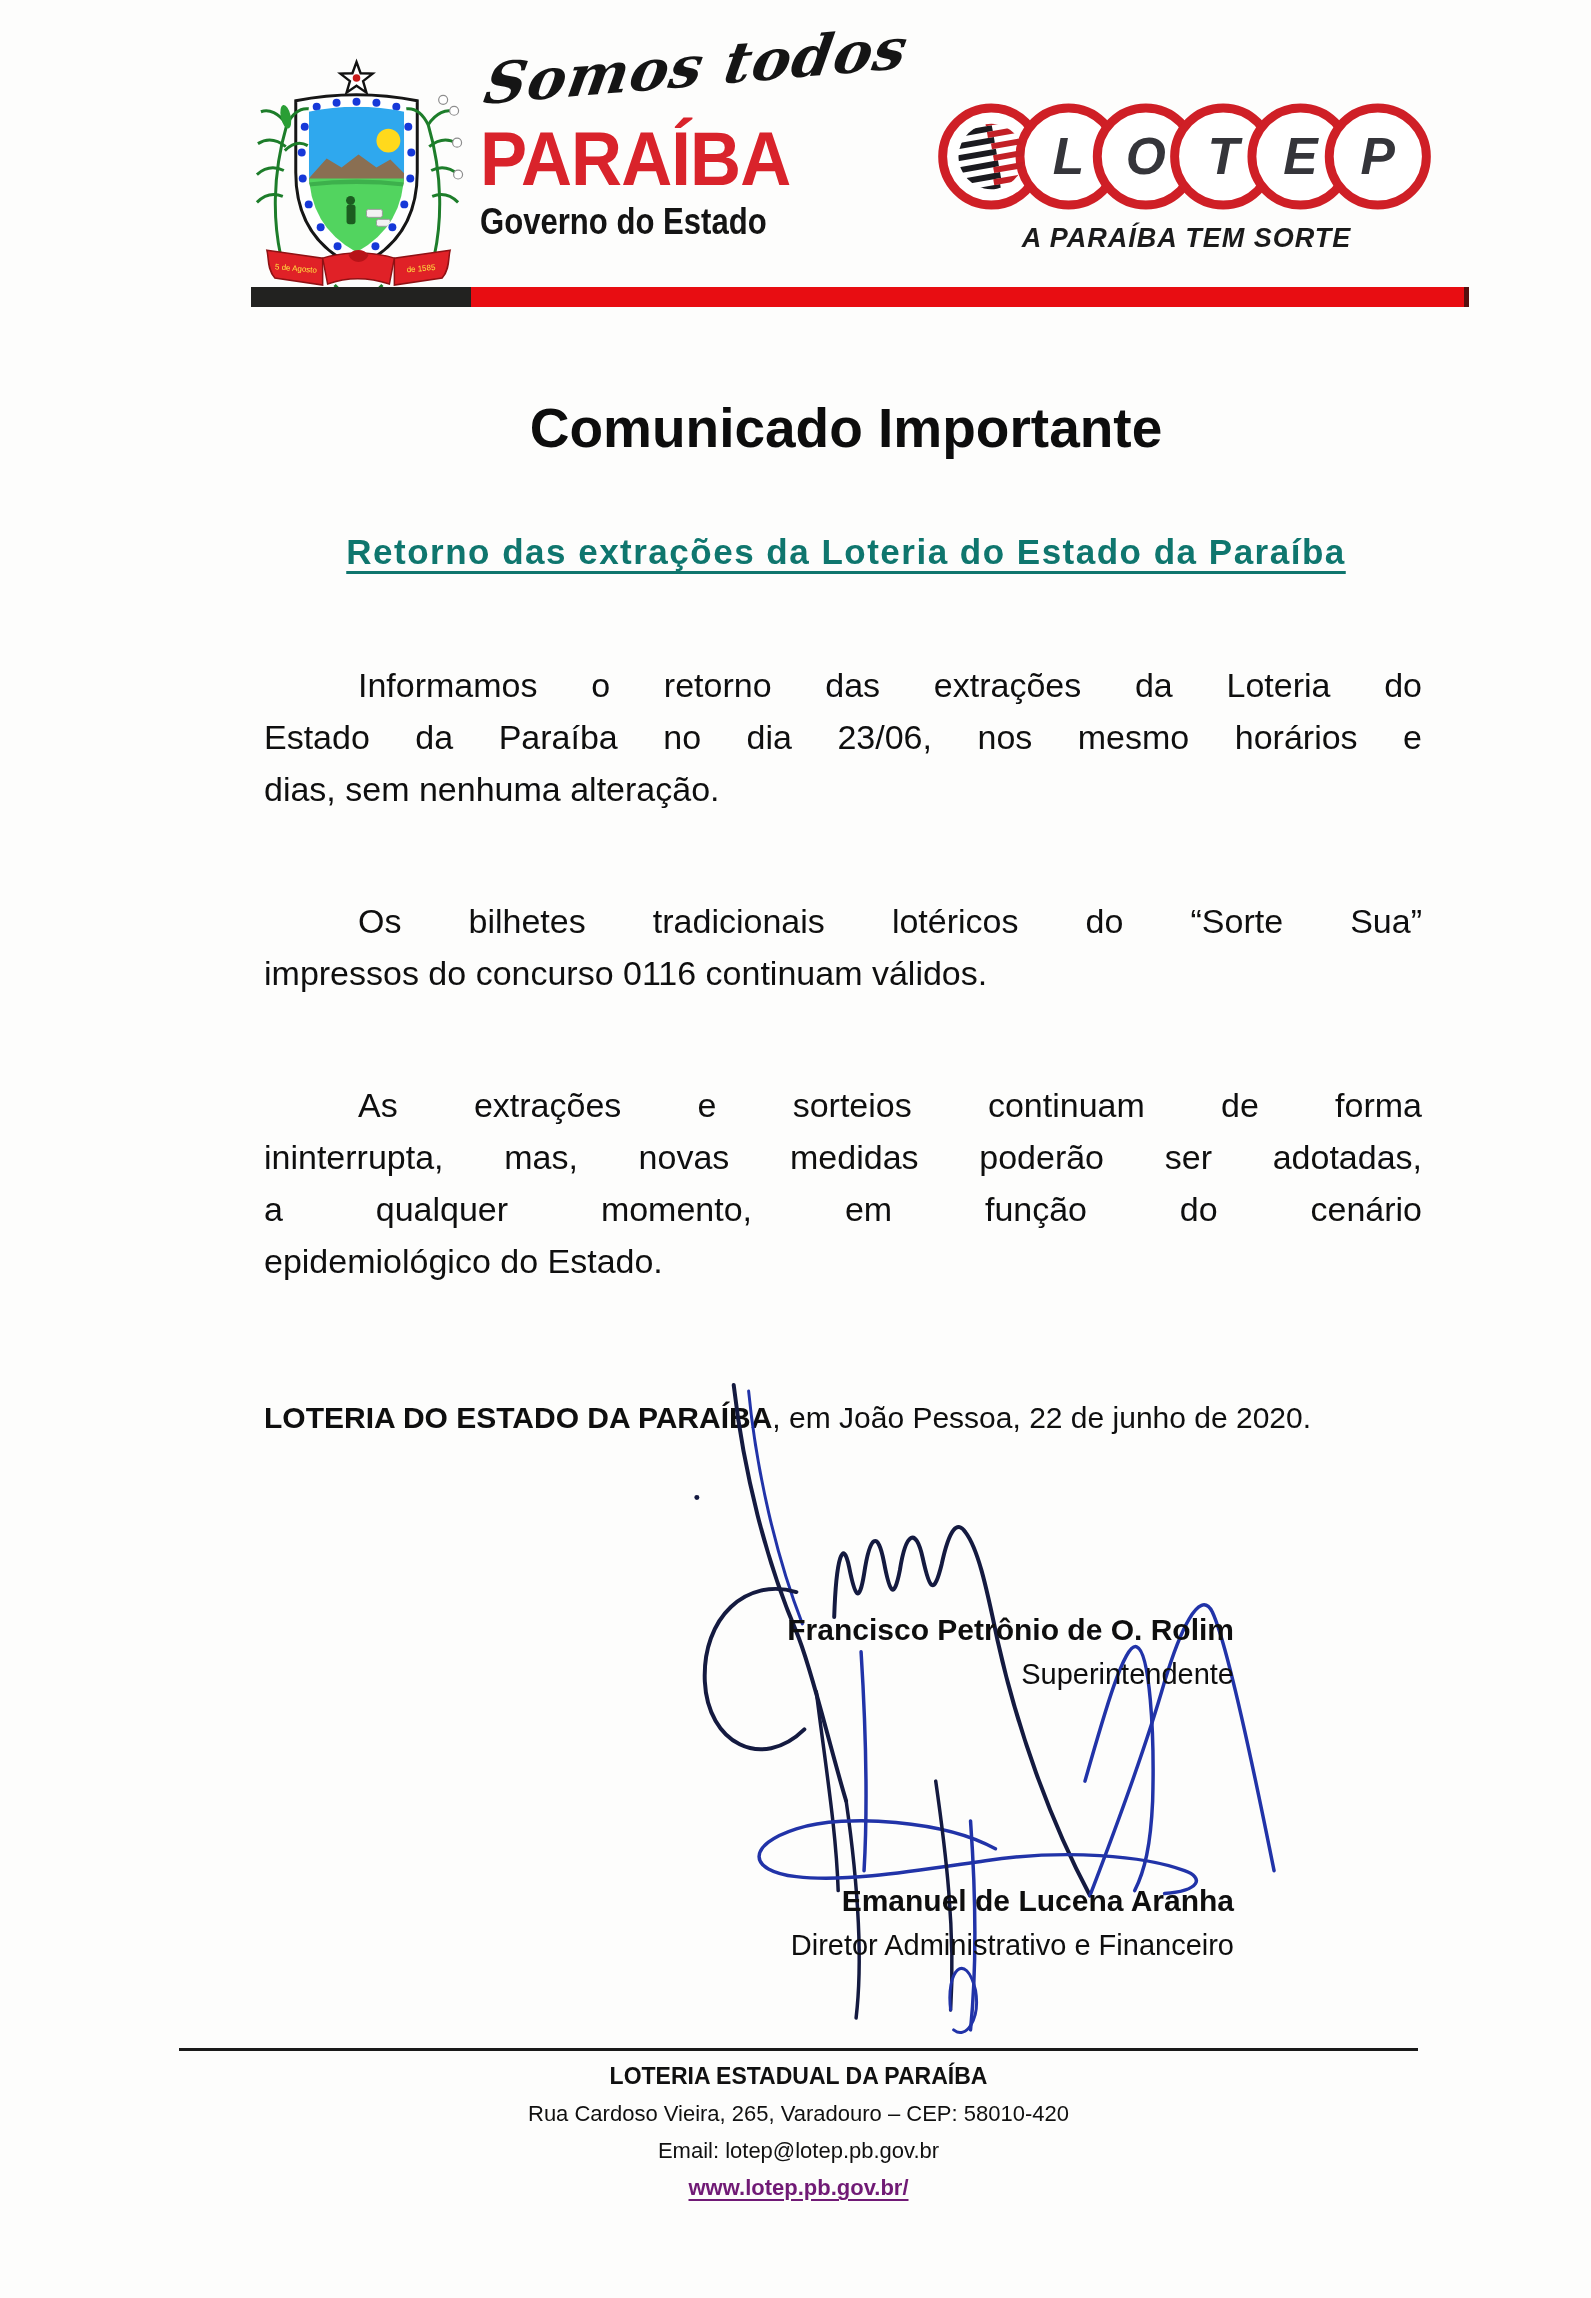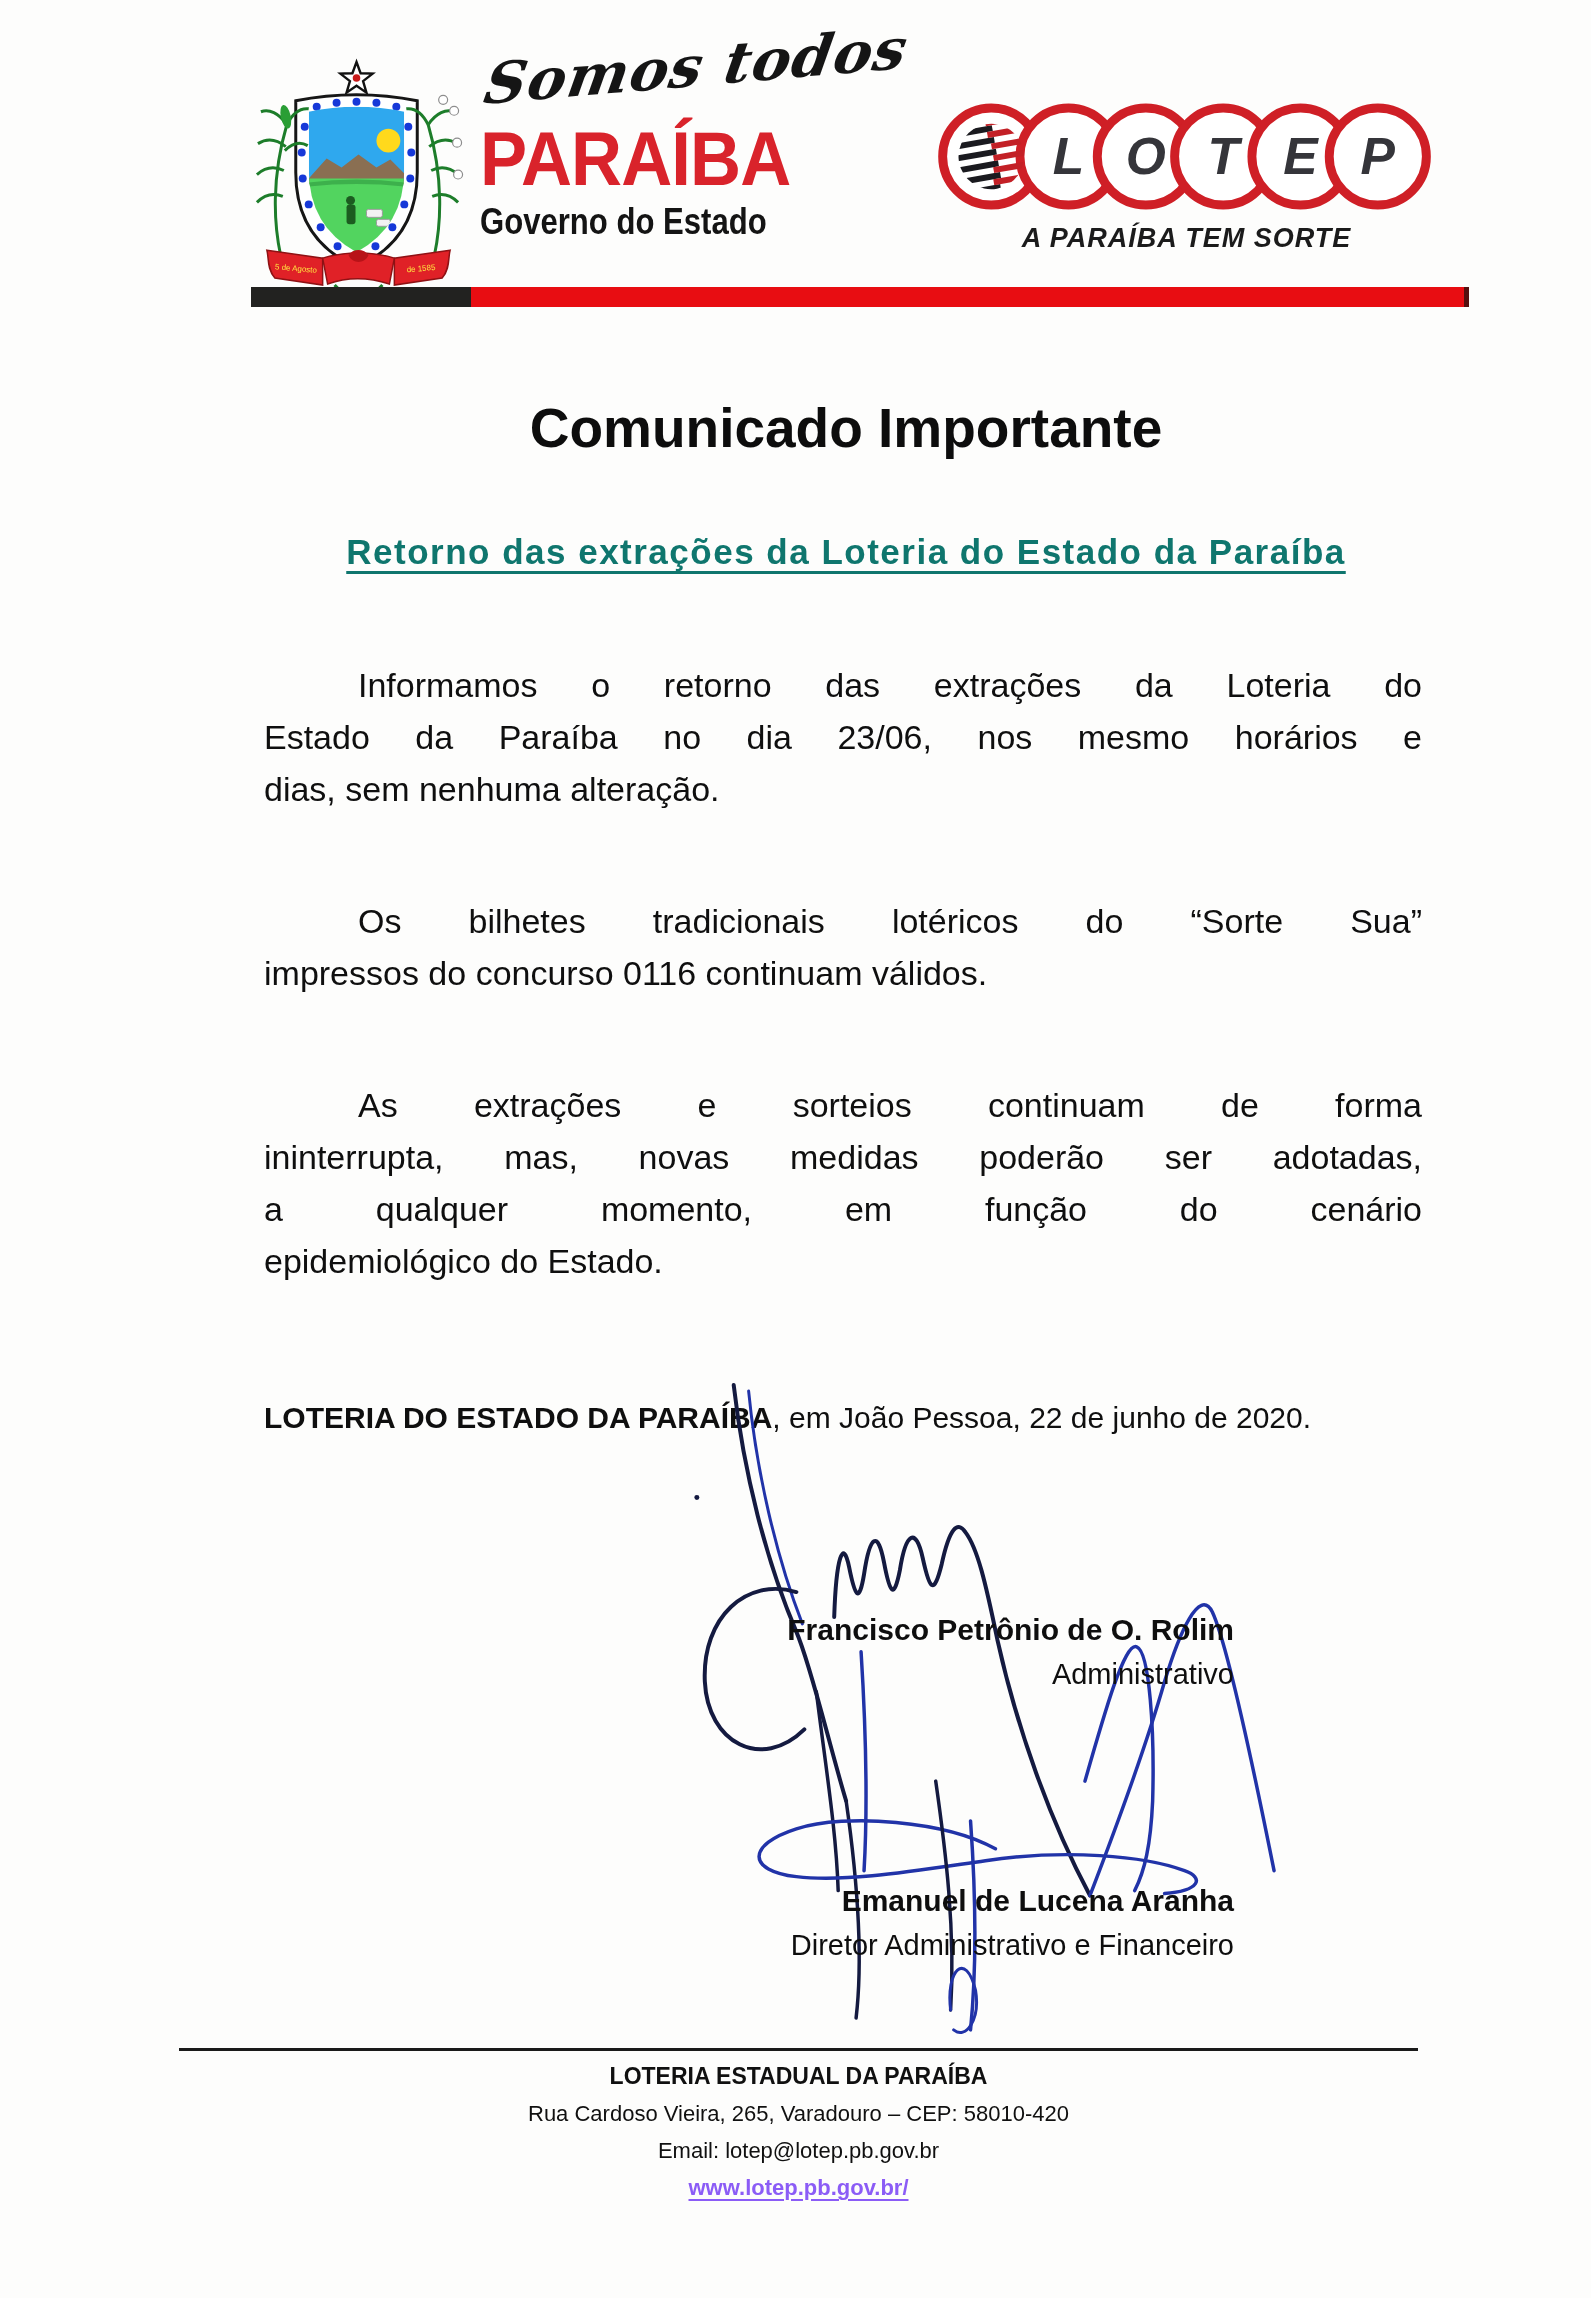--- a/index.html
+++ b/index.html
@@ -59,21 +59,21 @@
   .sig1{top:1610px;}
   .sig2{top:1881px;}
   .sig-name{font-size:30px;font-weight:700;line-height:40px;white-space:nowrap;}
   .sig-role{font-size:29px;line-height:40px;margin-top:4px;white-space:nowrap;}
   .ink{left:468px;top:1353px;width:816px;height:697px;pointer-events:none;}
   
   .footer-line{left:179px;top:2048px;width:1239px;height:3px;background:#1a1a1a;}
   .footer{left:179px;top:2058px;width:1239px;text-align:center;color:#101010;}
   .footer div{font-size:22px;line-height:37px;white-space:nowrap;}
   .footer .f-org{font-size:23px;font-weight:700;}
-  .footer .f-web{text-decoration:underline;text-underline-offset:4px;color:#8b5cf6;font-weight:700;}
+  .footer .f-web{text-decoration:underline;text-underline-offset:4px;color:#701a75;font-weight:700;}
 </style>
 </head>
 <body>
 
 <div class="page">
 
   <svg class="abs coat" viewBox="0 0 240 245">
 
     <g transform="translate(118,24)">
       <polygon points="0,-17 4.1,-5.7 16.2,-5.3 6.6,2.2 10,13.8 0,6.9 -10,13.8 -6.6,2.2 -16.2,-5.3 -4.1,-5.7" fill="#ffffff" stroke="#111111" stroke-width="2.4"></polygon>
@@ -253,21 +253,21 @@
       <path stroke="#2133a8" stroke-width="3.5" d="M530,498 C480,470 380,462 330,478 C280,494 280,520 330,526
         C380,532 450,520 520,510 C600,498 680,505 720,520 C740,527 736,540 700,543"></path>
       <path stroke="#141a40" stroke-width="3.5" d="M470,430 C480,500 490,580 485,660"></path>
       <path stroke="#2133a8" stroke-width="3.5" d="M505,470 C510,540 512,610 505,680"></path>
       <path stroke="#2133a8" stroke-width="3" d="M485,660 C480,620 500,600 510,640 C515,670 500,690 488,680"></path>
     </g>
   </svg>
 
   <div class="abs sigblock sig1">
     <div class="sig-name">Francisco Petrônio de O. Rolim</div>
-    <div class="sig-role">Administrativo</div>
+    <div class="sig-role">Superintendente</div>
   </div>
   <div class="abs sigblock sig2">
     <div class="sig-name">Emanuel de Lucena Aranha</div>
     <div class="sig-role">Diretor Administrativo e Financeiro</div>
   </div>
 
   <div class="abs footer-line"></div>
   <div class="abs footer">
     <div class="f-org">LOTERIA ESTADUAL DA PARAÍBA</div>
     <div>Rua Cardoso Vieira, 265, Varadouro – CEP: 58010-420</div>

